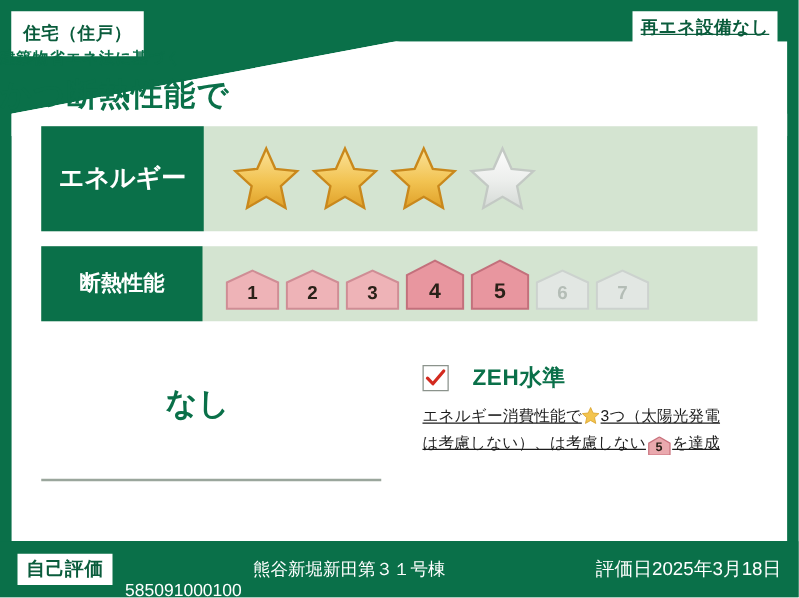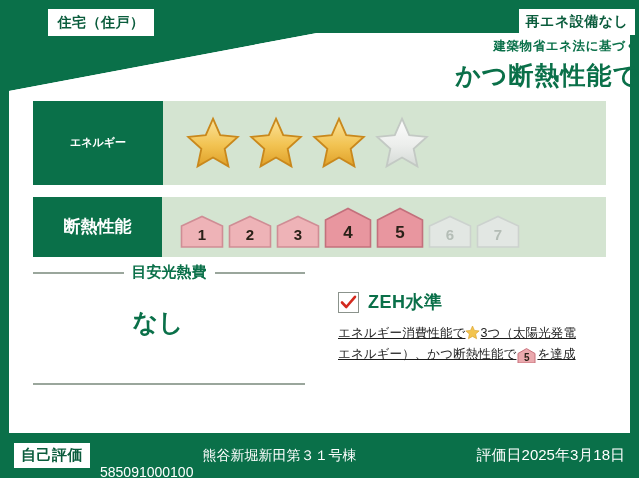--- a/index.html
+++ b/index.html
@@ -35,28 +35,28 @@
   .corner-badge {
     position: absolute;
     background: #ffffff;
     color: #0a5c3c;
     font-weight: bold;
     font-size: 14px;
     letter-spacing: 0.5px;
     display: flex; align-items: center; justify-content: center;
     white-space: nowrap;
   }
-  #badge-left  { left: 9px;  top: 9px;  width: 106px; height: 27px; margin-left: 39px; }
-  #badge-right { right: 4px; top: 9px;  width: 116px; height: 26px; }
+  #badge-left  { left: 9px;  top: 9px;  width: 106px; height: 36px; }
+  #badge-right { right: 17px; top: 9px;  width: 116px; height: 26px; text-decoration: underline; }
 
   
   .title-wrap {
     position: absolute;
     left: 0; top: 38px; width: 639px;
-    text-align: right;
+    text-align: left;
     color: #0a7049;
   }
   .title-sub { font-size: 12.5px; font-weight: bold; letter-spacing: 0.6px; }
   .title-main { font-size: 25px; font-weight: bold; letter-spacing: 1px; margin-top: 4px; }
 
   
   .perf-row {
     position: absolute;
     left: 33px; width: 573px;
     background: #d4e4d1;
@@ -68,21 +68,21 @@
   .perf-tag {
     background: #0a7049;
     color: #ffffff;
     font-weight: bold;
     height: 100%;
     display: flex; flex-direction: column;
     align-items: center; justify-content: center;
     flex: 0 0 auto;
     line-height: 1.25;
   }
-  #tag-energy   { width: 130px; font-size: 11px; }
+  #tag-energy   { width: 130px; font-size: 20px; }
   #tag-insulate { width: 129px; font-size: 17px; }
 
   .perf-value { flex: 1; display: flex; align-items: center; }
 
   
   .stars { display: flex; align-items: center; gap: 7px; padding-left: 22px; }
   .star { width: 56px; height: 56px; display: block; }
 
   
   .houses { display: flex; align-items: flex-end; gap: 4px; padding-left: 18px; }
@@ -112,21 +112,21 @@
     text-align: center;
     font-size: 25px; font-weight: bold; color: #0a7049;
   }
   .rule-low {
     position: absolute; left: 33px; top: 383px; width: 272px;
     height: 2px; background: #9aa69c;
   }
 
   
   .zeh-block { position: absolute; left: 338px; top: 290px; width: 275px; }
-  .zeh-head { display: flex; align-items: center; gap: 9px; }
+  .zeh-head { display: flex; align-items: center; gap: 19px; }
   .zeh-check {
     width: 21px; height: 21px;
     border: 1.5px solid #8b938c;
     background: #ffffff;
     position: relative; flex: 0 0 auto;
   }
   .zeh-check svg { position: absolute; left: 1px; top: 1px; }
   .zeh-title { font-size: 18px; font-weight: bold; color: #0a7049; letter-spacing: 0.5px; }
   .zeh-desc {
     margin-top: 9px;
@@ -277,42 +277,37 @@
           <div class="house sm pale">
             <svg class="house-shape" viewBox="0 0 44 33">
               <path d="M1.5 32 L1.5 11 L22 1.5 L42.5 11 L42.5 32 Z" fill="#e2e7e3" stroke="#ccd2ce" stroke-width="1.6"></path>
             </svg>
             <span class="house-num">7</span>
           </div>
         </div>
     </div>
   </div>
 
-  <div class="cost-head">
-    <span class="rule"></span>
-    <span class="cost-title">目安光熱費</span>
-    <span class="rule"></span>
-  </div>
   <div class="cost-value">なし</div>
   <div class="rule-low"></div>
 
   <div class="zeh-block">
     <div class="zeh-head">
       <span class="zeh-check">
         <svg width="17" height="17" viewBox="0 0 17 17">
           <path d="M2 8.5 L6.3 13 L15 2.8" stroke="#d32a1f" stroke-width="2.6" fill="none" stroke-linecap="round" stroke-linejoin="round"></path>
         </svg>
       </span>
       <span class="zeh-title">ZEH水準</span>
     </div>
     <div class="zeh-desc">
       <span>エネルギー消費性能で</span><span class="inline-star"><svg width="15" height="15" viewBox="0 0 24 24">
             <path d="M12 1.6 L15.1 8.6 L22.6 9.4 L17 14.5 L18.6 22 L12 18.2 L5.4 22 L7 14.5 L1.4 9.4 L8.9 8.6 Z" fill="#f3c44e" stroke="#d9a029" stroke-width="1"></path>
           </svg></span><span>3つ（太陽光発電</span><br>
-      <span>エネルギー）、かつ断熱性能で</span><span class="mini-house"><svg width="19" height="15" viewBox="0 0 19 15">
+      <span>は考慮しない）、は考慮しない</span><span class="mini-house"><svg width="19" height="15" viewBox="0 0 19 15">
             <path d="M1 15 L1 5.5 L9.5 0.6 L18 5.5 L18 15 Z" fill="#eaa9ae" stroke="#c9727d" stroke-width="1"></path>
           </svg><span>5</span></span><span>を達成</span>
     </div>
   </div>
 
   <div class="footer">
     <span class="self-eval">自己評価</span>
     <span class="footer-id">585091000100</span>
     <span class="footer-name">熊谷新堀新田第３１号棟</span>
     <span class="footer-spacer"></span>

